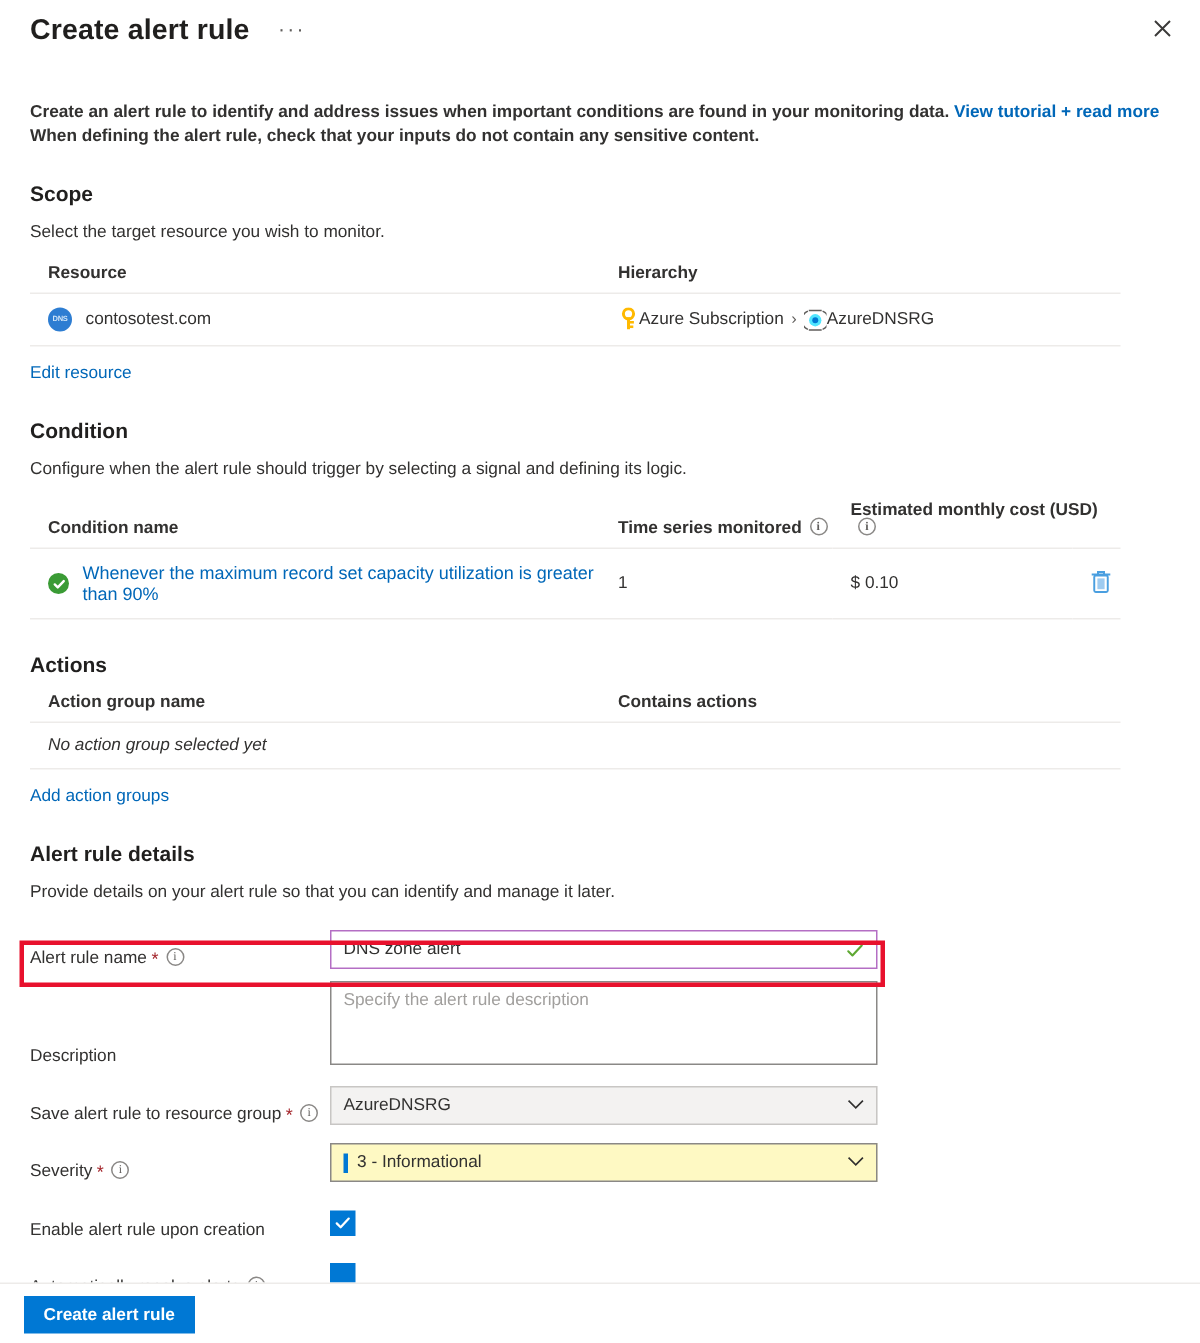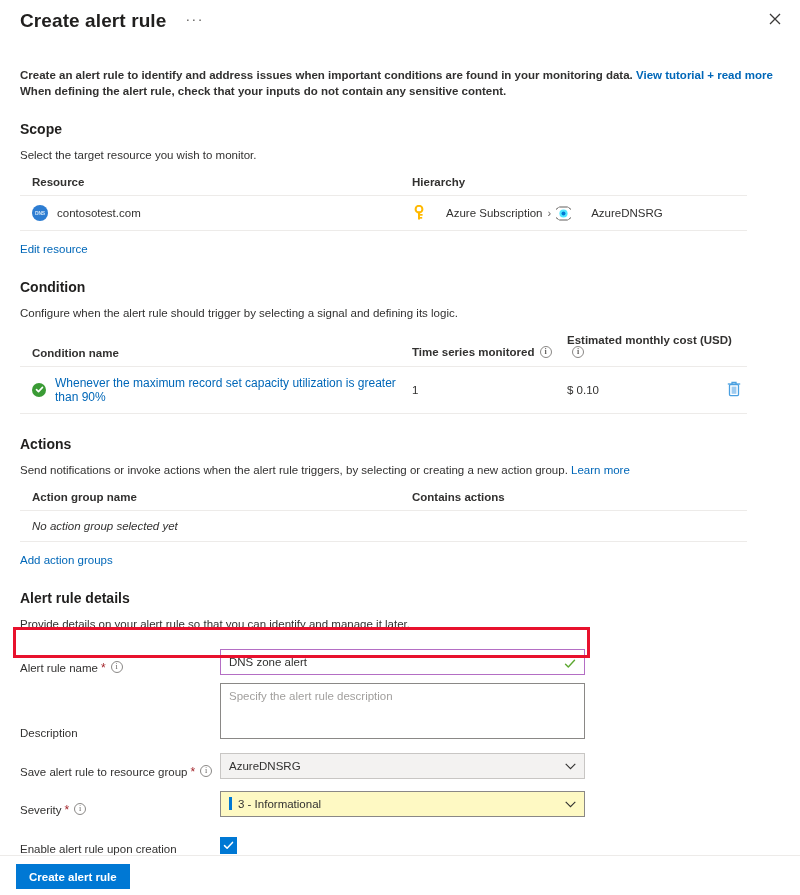--- a/index.html
+++ b/index.html
@@ -135,21 +135,21 @@
   
   .key-icon { width:14px; height:16px; flex:none; }
   
   .rg-icon {
     width:15px;height:15px;flex:none;
     display:inline-flex;align-items:center;justify-content:center;
   }
   .chev-sep { color:#605e5c; font-size:11px; margin:0 5px; }
 
   .hier { display:flex; align-items:center; font-size:11.5px; color:#323130; }
-  .hier .txt { margin-left: 20px; }
+  .hier .txt { margin-left: 0; }
 
   .edit-link { display:inline-block; margin-top:12px; font-size:11.5px; }
 
   
   .ok-icon {
     width:14px;height:14px;border-radius:50%;
     background:#3a9b35;
     display:inline-flex;align-items:center;justify-content:center;flex:none;
   }
   .ok-icon svg { display:block; }
@@ -380,23 +380,20 @@
                 </svg>
               </span>
             </td>
           </tr>
         </tbody>
       </table>
     </div>
 
     <div class="section">
       <div class="section-title">Actions</div>
-      <div class="section-desc">
-        <span>Send notifications or invoke actions when the alert rule triggers, by selecting or creating a new action group. </span><a class="link">Learn more</a>
-      </div>
 
       <table class="tbl">
         <colgroup>
             <col style="width:380px">
             <col style="width:347px">
           </colgroup>
         <thead>
           <tr>
             <th>Action group name</th>
             <th>Contains actions</th>

